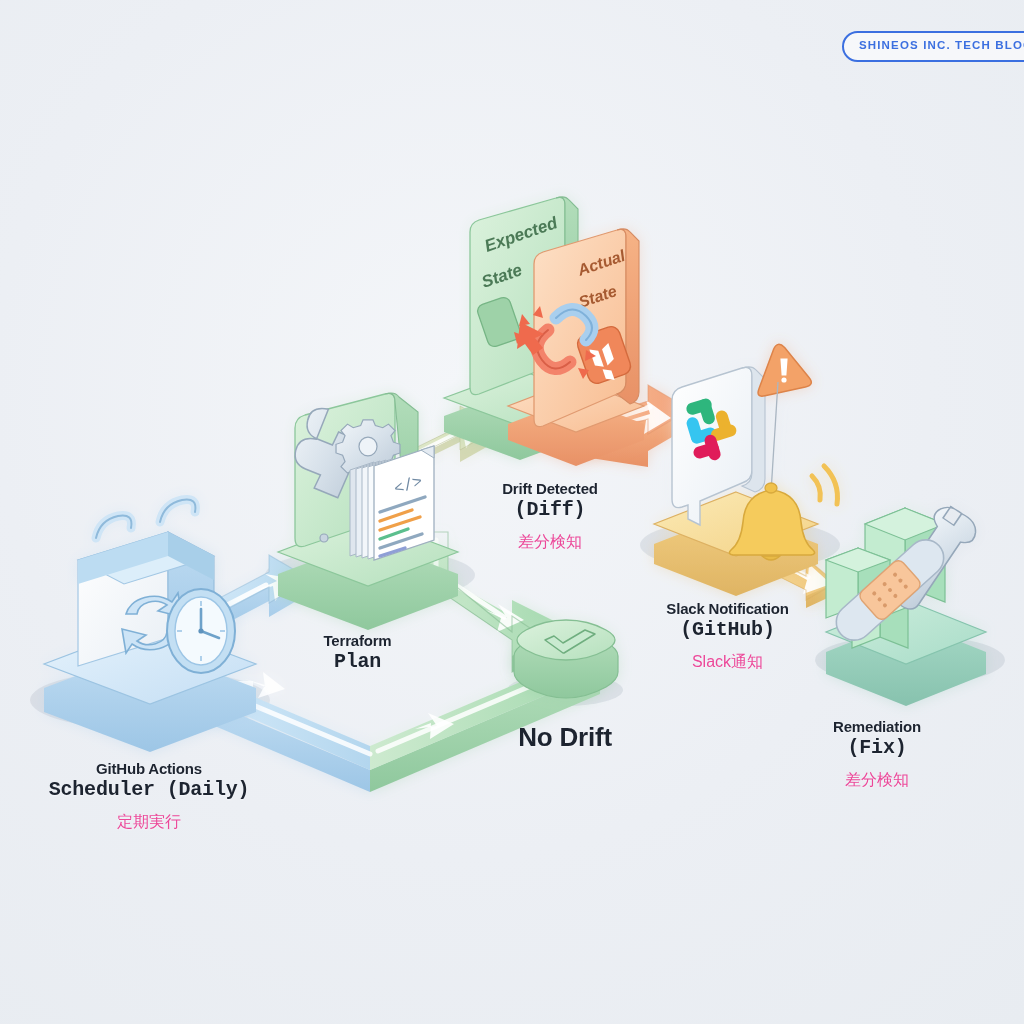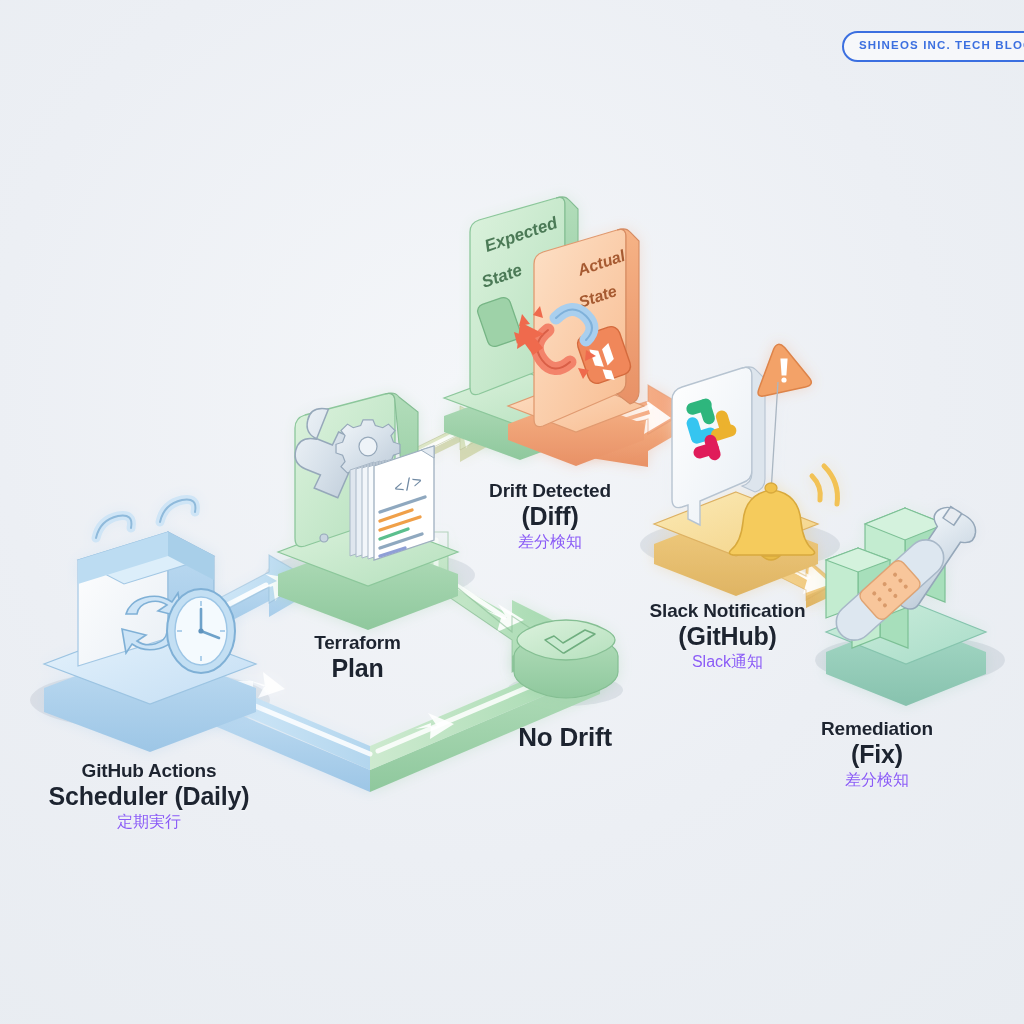--- a/index.html
+++ b/index.html
@@ -16,23 +16,23 @@
     position:absolute;left:842px;top:31px;
     border:2px solid #3b6fe0;border-radius:20px;
     padding:7px 15px 8px 15px;
     color:#3b6fe0;font-size:11.5px;font-weight:700;letter-spacing:1.15px;
     background:rgba(255,255,255,0.55);
     white-space:nowrap;line-height:1;
   }
 
   .lbl{position:absolute;text-align:center;color:#1d2430;line-height:1.17;
        text-shadow:0 1px 2px rgba(245,248,252,0.95);}
-  .lbl .en{font-size:19px;font-weight:700;letter-spacing:-0.2px;white-space:nowrap;}
-  .lbl .en2{font-size:25px;font-weight:700;letter-spacing:-0.2px;white-space:nowrap;}
-  .lbl .ja{font-size:16px;font-weight:400;color:#8b5cf6;margin-top:2px;white-space:nowrap;}
+  .lbl .en{font-size:15px;font-weight:700;letter-spacing:-0.2px;white-space:nowrap;}
+  .lbl .en2{font-size:20px;font-weight:700;letter-spacing:-0.2px;white-space:nowrap;font-family:Liberation Mono, monospace;}
+  .lbl .ja{font-size:16px;font-weight:400;color:#ec4899;margin-top:12px;white-space:nowrap;}
 
   .lbl-github{left:35px;top:760px;width:228px;}
   .lbl-terraform{left:285px;top:632px;width:145px;}
   .lbl-drift{left:455px;top:480px;width:190px;}
   .lbl-slack{left:640px;top:600px;width:175px;}
   .lbl-remediation{left:802px;top:718px;width:150px;}
   .lbl-nodrift{left:505px;top:722px;width:120px;}
   .lbl-nodrift .en{font-size:26px;}
 </style>
 </head>

